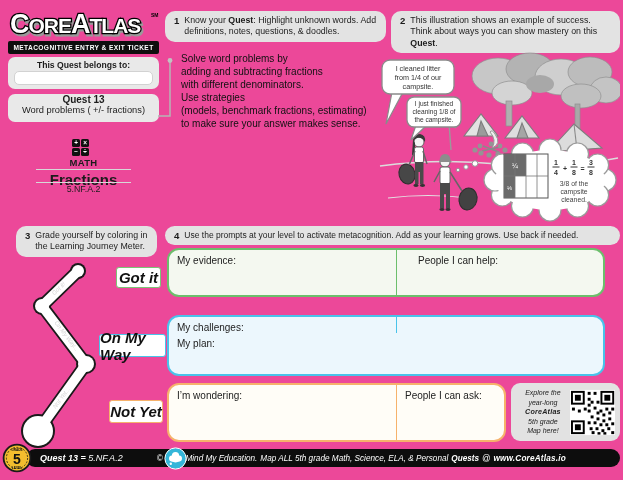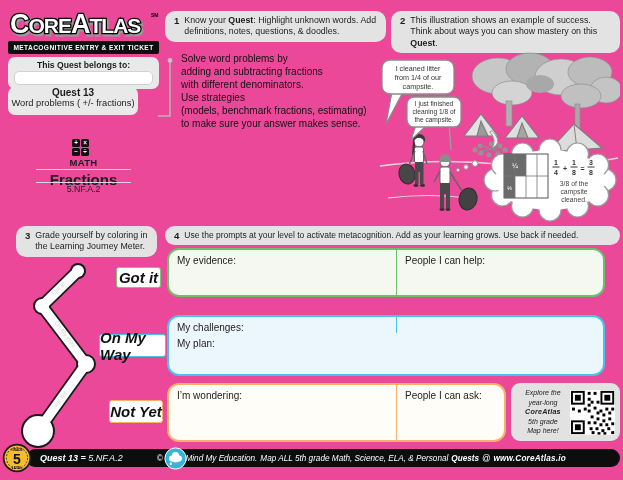--- a/index.html
+++ b/index.html
@@ -18,21 +18,21 @@
   }
   .belongs-box {
     left:8px; top:57px; width:151px; height:32px; background:#e9e9e9; border-radius:7px;
     text-align:center; font-size:8.6px; padding-top:3px;font-weight:bold;
   }
   .belongs-input {
     position:absolute; left:6px; top:14px; width:139px; height:14px; background:#fff;
     border:1px solid #d2d2d2; border-radius:5px;
   }
   .quest-box {
-    left:8px; top:87px; width:130px; height:28px; background:#e9e9e9; border-radius:7px;
+    left:8px; top:94px; width:151px; height:28px; background:#e9e9e9; border-radius:7px;
     text-align:center; padding-top:0;
   }
   .quest-box .t1 { font-weight:bold; font-size:10px; }
   .quest-box .t2 { font-size:9.3px; }
   .subject { left:8px; width:151px; text-align:center; }
   .subject-name { top:157px; font-weight:bold; font-size:9.5px; letter-spacing:.3px; }
   .subject-strand { top:171px; font-weight:bold; font-size:15px; }
   .subject-std { top:184px; font-size:8.8px; }
   .hrline { left:36px; width:95px; height:1px; background:#d8d8d8; }
 
@@ -48,21 +48,21 @@
   .step3 { left:16px; top:226px; width:141px; min-height:29px; }
   .step4 { left:165px; top:226px; width:455px; min-height:19px; font-size:8.5px; padding-top:3.5px; padding-bottom:3.5px; }
 
   .quest-desc { left:181px; top:52px; width:202px; font-size:10px; line-height:13px; color:#111; }
 
   
   .pbox { border-radius:12px; display:flex; }
   .pbox .cell { padding:5px 6px 0 8px; font-size:10px; color:#222; }
   .pbox .cell.left { width:228px; flex:none; }
   .pbox .cell.right { flex:1; }
-  .pbox-green { left:167px; top:248px; width:438px; height:49px; border:2px solid #6cbf6c; background:#f4f8f0; }
+  .pbox-green { left:167px; top:248px; width:438px; height:49px; border:2px solid #6cbf6c; background:#f4f8f0;gap:13px; }
   .pbox-green .cell.left { border-right:1.5px solid #6cbf6c; }
   .pbox-blue  { left:167px; top:315px; width:438px; height:61px; border:2px solid #49c3ea; background:#ecf7fd;flex-direction:column; }
   .pbox-blue .cell.left { border-right:1.5px solid #49c3ea; }
   .pbox-orange{ left:167px; top:383px; width:339px; height:59px; border:2px solid #f6b26b; background:#fffdf7; }
   .pbox-orange .cell.left { border-right:1.5px solid #f6b26b; }
 
   
   .oval {
     position:absolute; background:#fff; border-radius:3px; display:flex; align-items:center;
     justify-content:center; font-weight:bold; font-style:italic; font-size:15px; color:#111;

